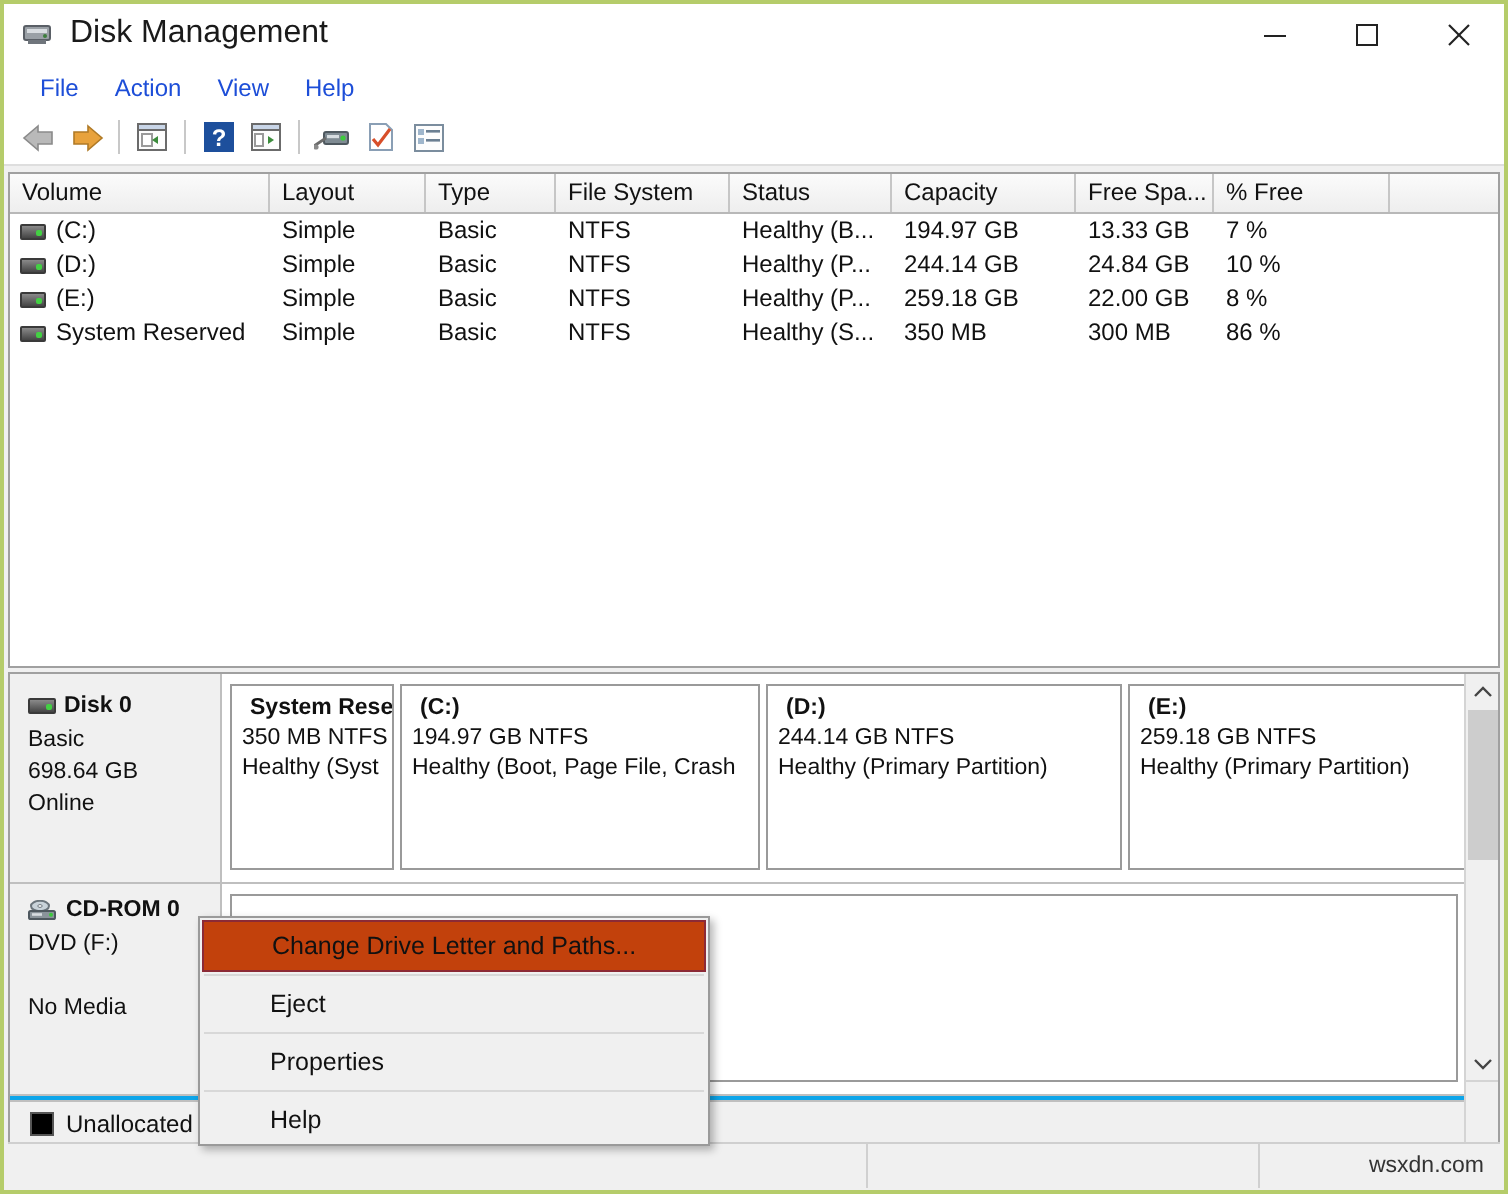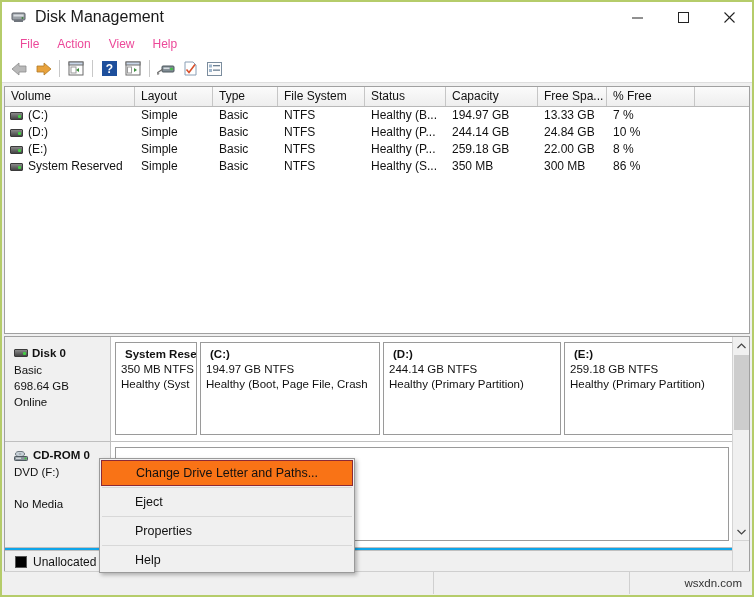--- a/index.html
+++ b/index.html
@@ -47,21 +47,21 @@
 
   
   #menubar {
     position: absolute; left: 0; top: 30px;
     width: 750px; height: 23px;
     background: #ffffff;
     display: flex; align-items: center;
     padding-left: 9px;
   }
   .menu-item {
-    font-size: 12px; color: #ec4899;
+    font-size: 12px; color: #1d4ed8;
     padding: 2px 9px;
     white-space: nowrap;
   }
 
   
   #toolbar {
     position: absolute; left: 0; top: 53px;
     width: 750px; height: 28px;
     background: #ffffff;
     display: flex; align-items: center;
@@ -241,21 +241,21 @@
     border: 1px solid #9a9a9a;
     box-shadow: 2px 2px 4px rgba(0,0,0,.28);
     z-index: 50;
   }
   .ctx-item {
     height: 28px; display: flex; align-items: center;
     padding-left: 35px;
     font-size: 12.5px; color: #111;
   }
   .ctx-item.sel {
-    background: #f97316;
+    background: #c2410c;
     border: 1px solid #8c2a36;
     margin: 1px;
     height: 26px;
     padding-left: 34px;
   }
   .ctx-sep { height: 1px; background: #d8d8d8; margin: 0 2px; }
 
   
   #statusbar {
     position: absolute; left: 2px; bottom: 2px;

